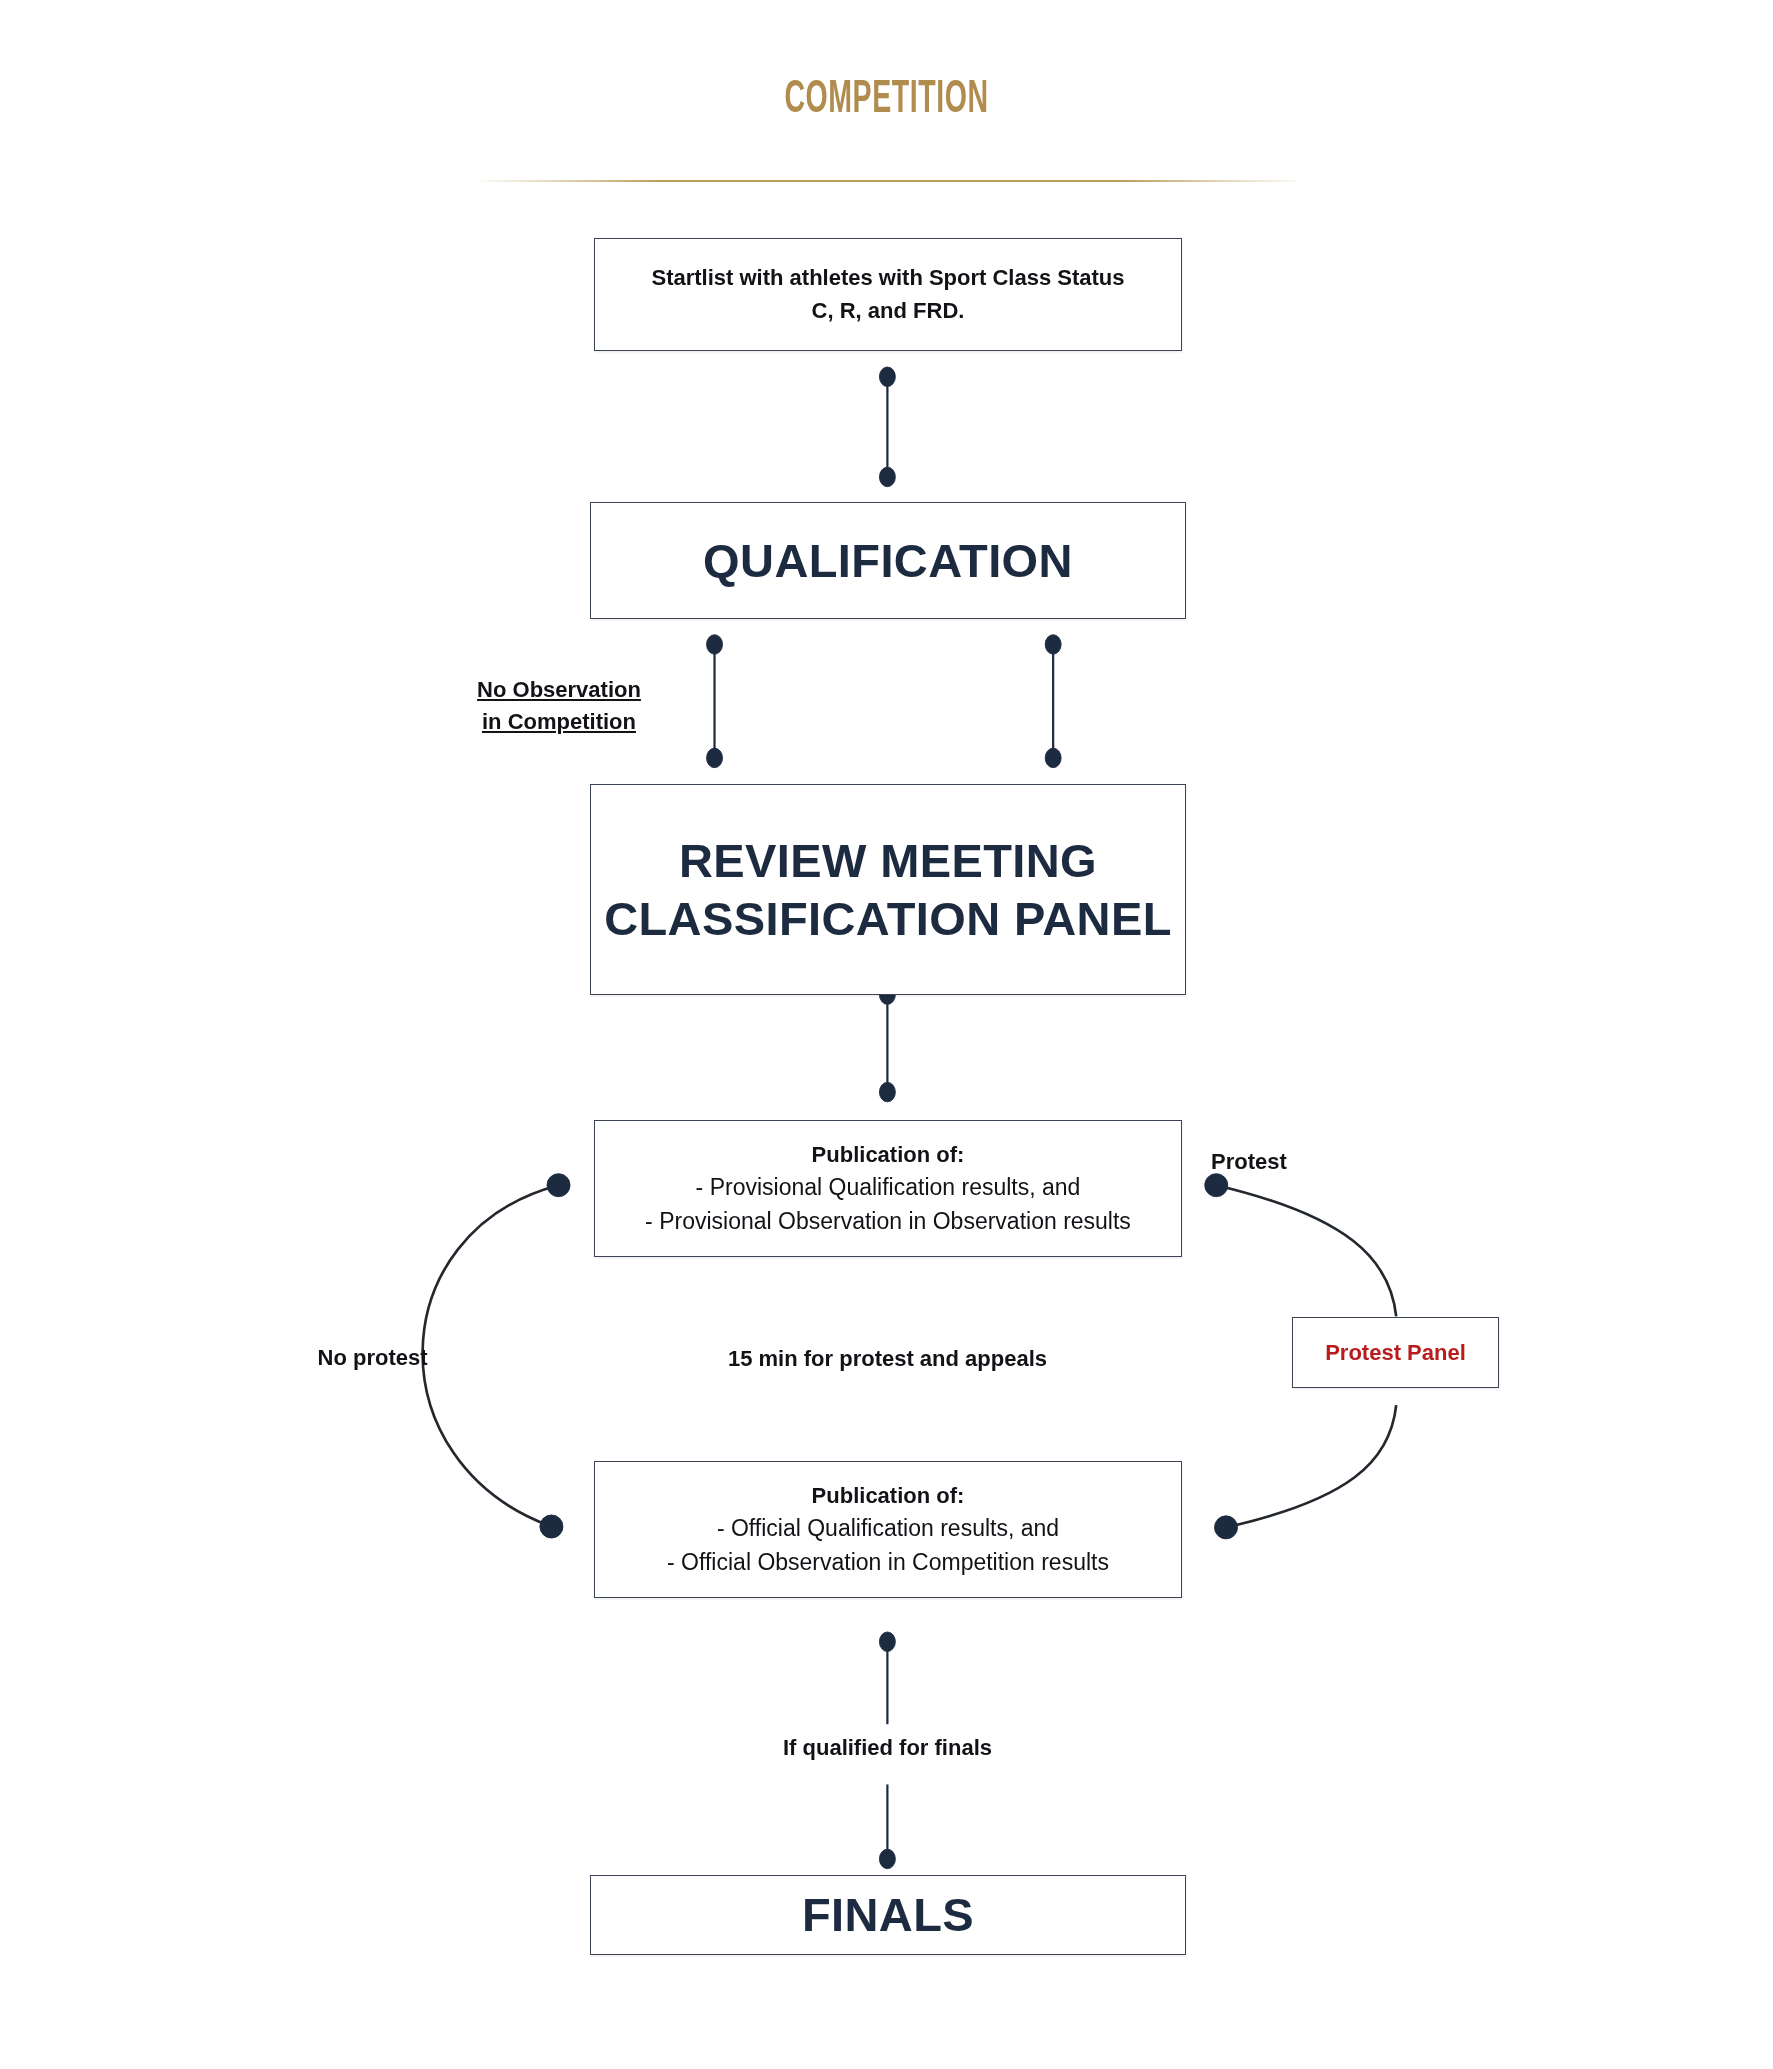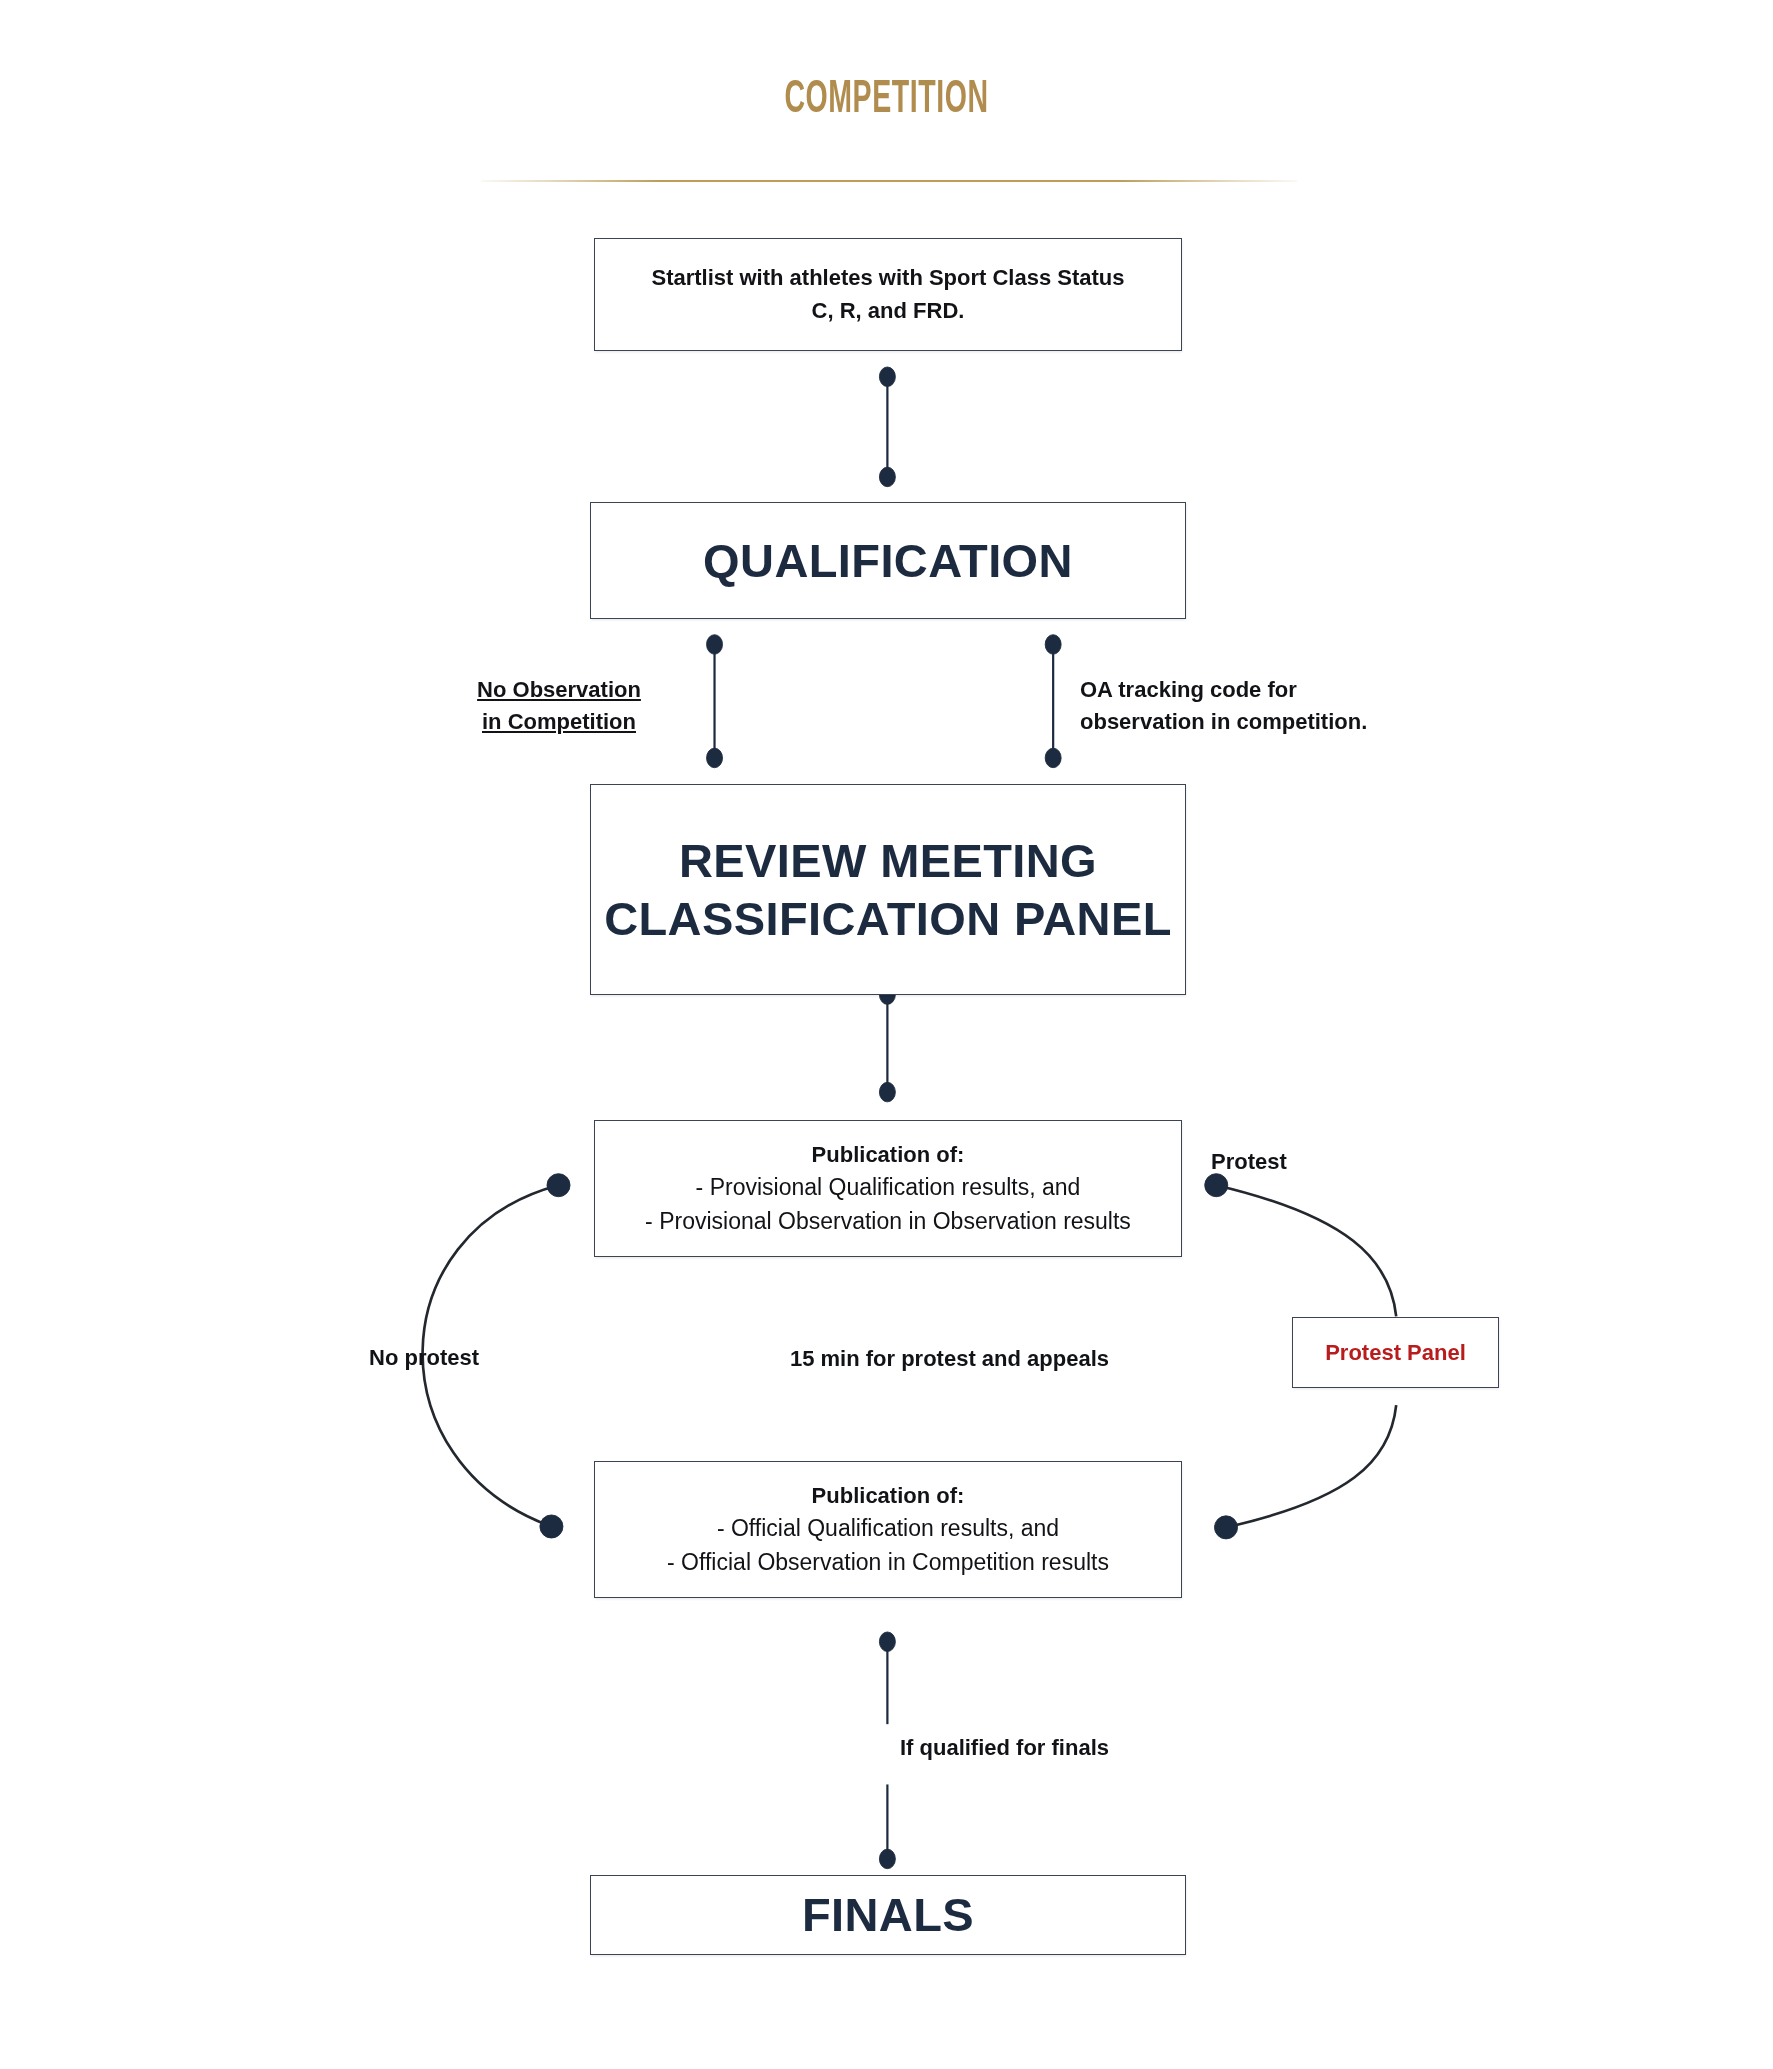--- a/index.html
+++ b/index.html
@@ -102,21 +102,21 @@
     position: absolute;
     font-family: "Liberation Sans", sans-serif;
     font-weight: 700;
     color: #111317;
     font-size: 22px;
     line-height: 1.45;
     white-space: pre-line;
   }
   .edge-label.right  { text-align: center; text-decoration: underline; }
   .edge-label.left   { text-align: left; }
-  .edge-label.center { text-align: right; }
+  .edge-label.center { text-align: center; }
 
   
   #edges {
     position: absolute;
     left: 0; top: 0;
     width: 1773px; height: 2069px;
     pointer-events: none;
   }
 </style>
 </head>
@@ -218,22 +218,20 @@
     </div>
   </div>
 
   <div class="node" style="left:590px; top:1875px; width:596px; height:80px;">
     <div class="node-head">FINALS</div>
   </div>
 
   <div class="edge-label right" style="left:426px; top:674px; width:266px;">No Observation
 in Competition</div>
 
-  <div class="edge-label left" style="left:1080px; top:674px; width:372px;">OA tracking code for
-observation in competition.</div>
 
   <div class="edge-label center" style="left:266px; top:1342px; width:213px;">No protest</div>
 
   <div class="edge-label left" style="left:1211px; top:1146px; width:177px;">Protest</div>
 
   <div class="edge-label center" style="left:666px; top:1343px; width:443px;">15 min for protest and appeals</div>
 
   <div class="edge-label center" style="left:666px; top:1732px; width:443px;">If qualified for finals</div>
 
 </div>

